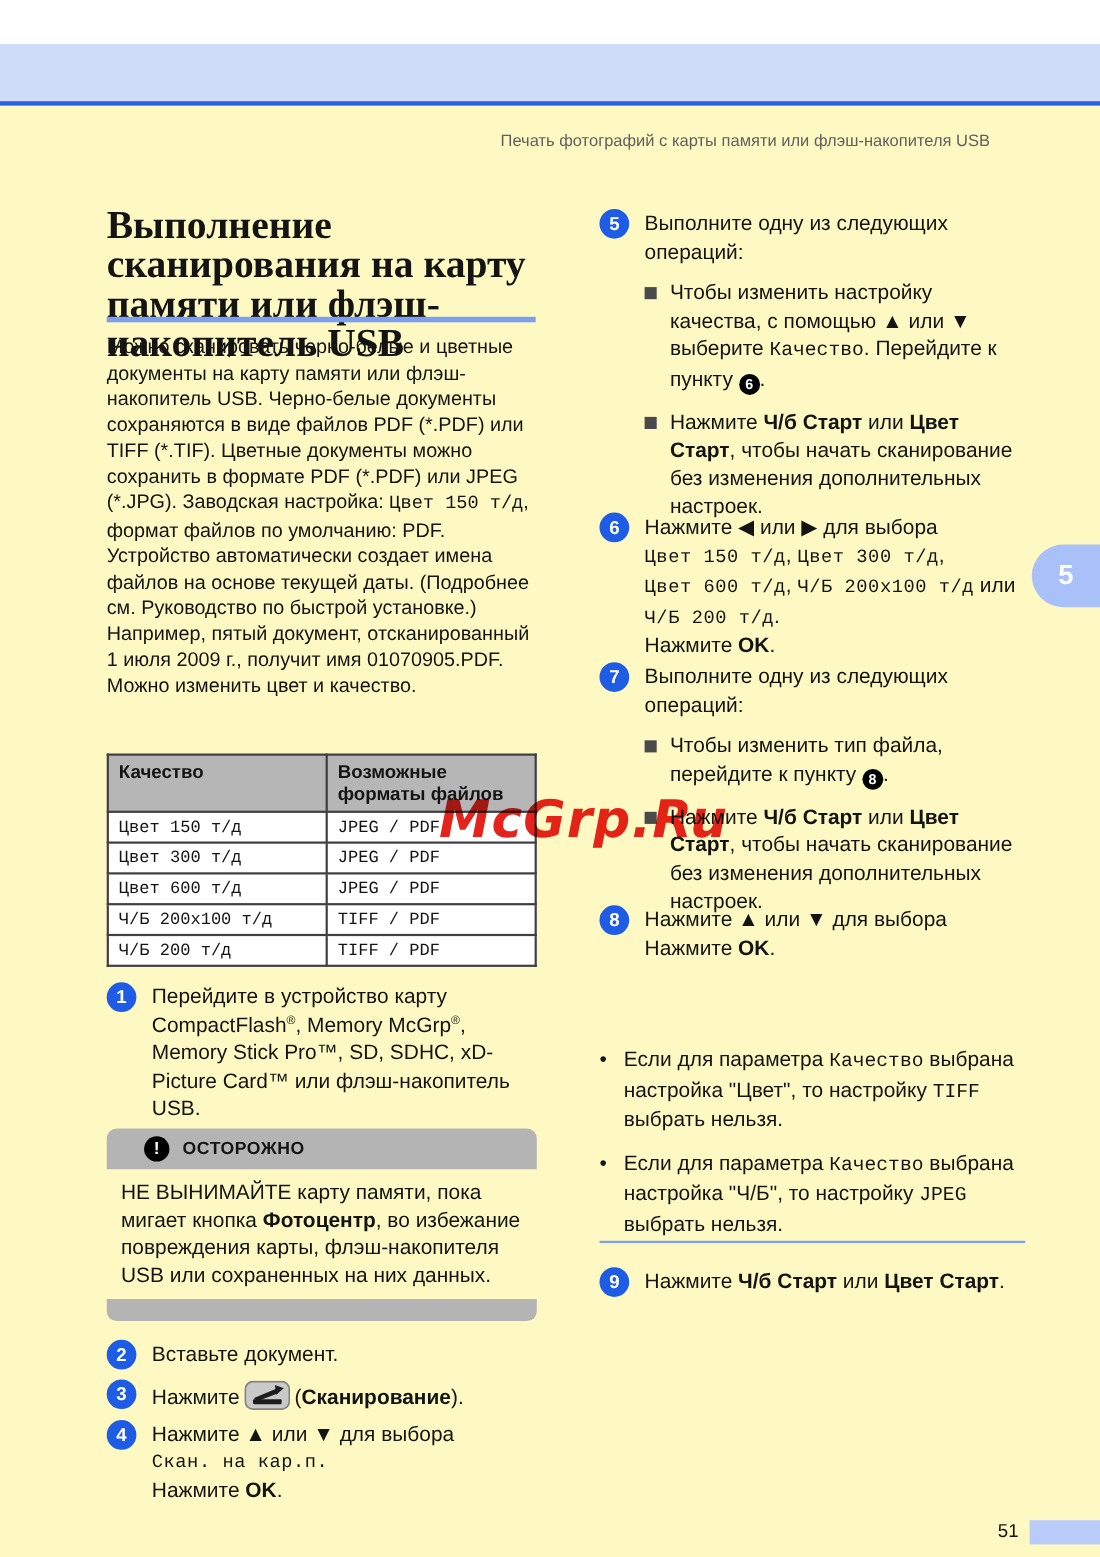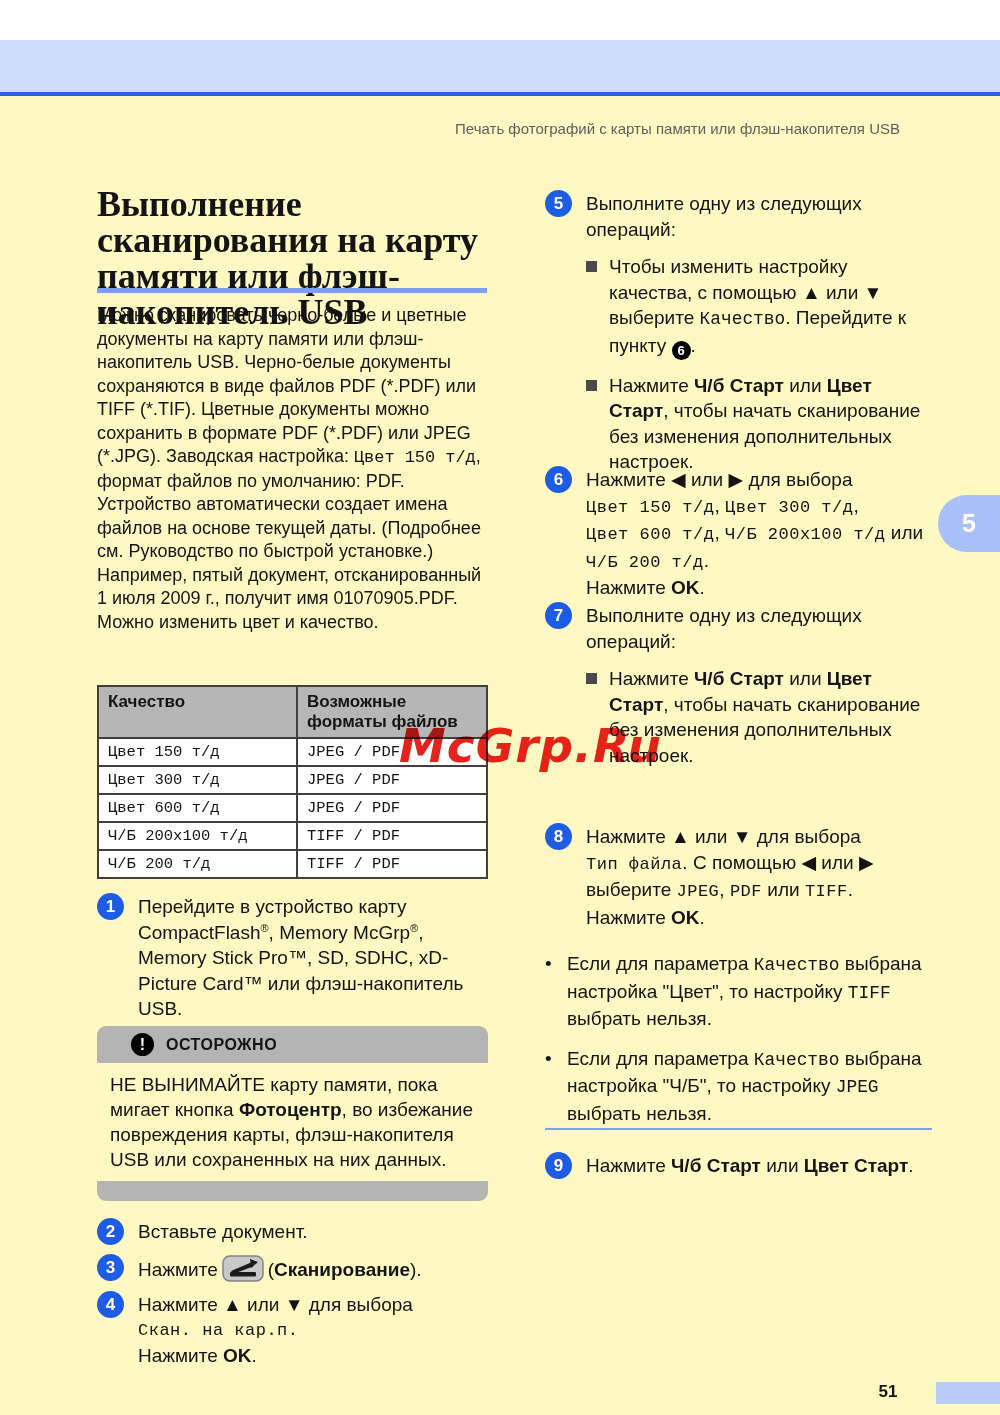--- a/index.html
+++ b/index.html
@@ -72,21 +72,21 @@
 
   
   .tab5{left:938px;top:455px;width:62px;height:57px;background:#a9c1f8;border-radius:29px 0 0 29px;
         color:#fff;font-size:25px;font-weight:bold;display:flex;align-items:center;justify-content:center;}
 
   
   .wm{left:399px;top:678px;font-size:47px;font-style:italic;font-weight:bold;color:#e3231c;
       font-family:"DejaVu Sans",sans-serif;letter-spacing:1px;z-index:9;mix-blend-mode:multiply;pointer-events:none;}
 
   
-  .pagenum{left:850px;top:1342px;width:76px;text-align:center;font-size:17px;font-weight:bold;}
+  .pagenum{left:850px;top:1342px;width:76px;text-align:right;font-size:17px;font-weight:normal;}
   .footrect{left:936px;top:1342px;width:64px;height:22px;background:#b9cbf8;}
 </style>
 </head>
 <body>
 
 <div class="page">
 
   <div class="abs band"></div>
   <div class="abs runhead">Печать фотографий с карты памяти или флэш-накопителя USB</div>
 
@@ -190,31 +190,34 @@
     </div>
   </div>
 
   <div class="abs step" style="left:545px;top:562px;">
     <span class="num">7</span>
     <div class="stext">
       <div>Выполните одну из следующих операций:</div>
       <div class="bullets">
         <div class="bullet">
           <span class="sq"></span>
+          <div class="btext"><span>Чтобы изменить тип файла, перейдите к пункту </span><span class="refnum">8</span><span>.</span></div>
+        </div>
+        <div class="bullet">
+          <span class="sq"></span>
           <div class="btext"><span>Нажмите </span><span class="b">Ч/б Старт</span><span> или </span><span class="b">Цвет Старт</span><span>, чтобы начать сканирование без изменения дополнительных настроек.</span></div>
         </div>
       </div>
     </div>
   </div>
 
   <div class="abs step" style="left:545px;top:783px;">
     <span class="num">8</span>
     <div class="stext">
       <div>Нажмите ▲ или ▼ для выбора</div>
-      <div><span class="monoline nw">Тип файла</span><span>. С помощью ◀ или ▶ выберите </span><span class="monoline nw">JPEG</span><span>, </span><span class="monoline nw">PDF</span><span> или </span><span class="monoline nw">TIFF</span><span>.</span></div>
       <div><span>Нажмите </span><span class="b">OK</span><span>.</span></div>
     </div>
   </div>
 
   <div class="abs note">
     <div class="note-bullets">
       <div class="nb">
         <span class="ndot">•</span>
         <div><span>Если для параметра </span><span class="mono nw">Качество</span><span> выбрана настройка "Цвет", то настройку </span><span class="mono nw">TIFF</span><span> выбрать нельзя.</span></div>
       </div>

